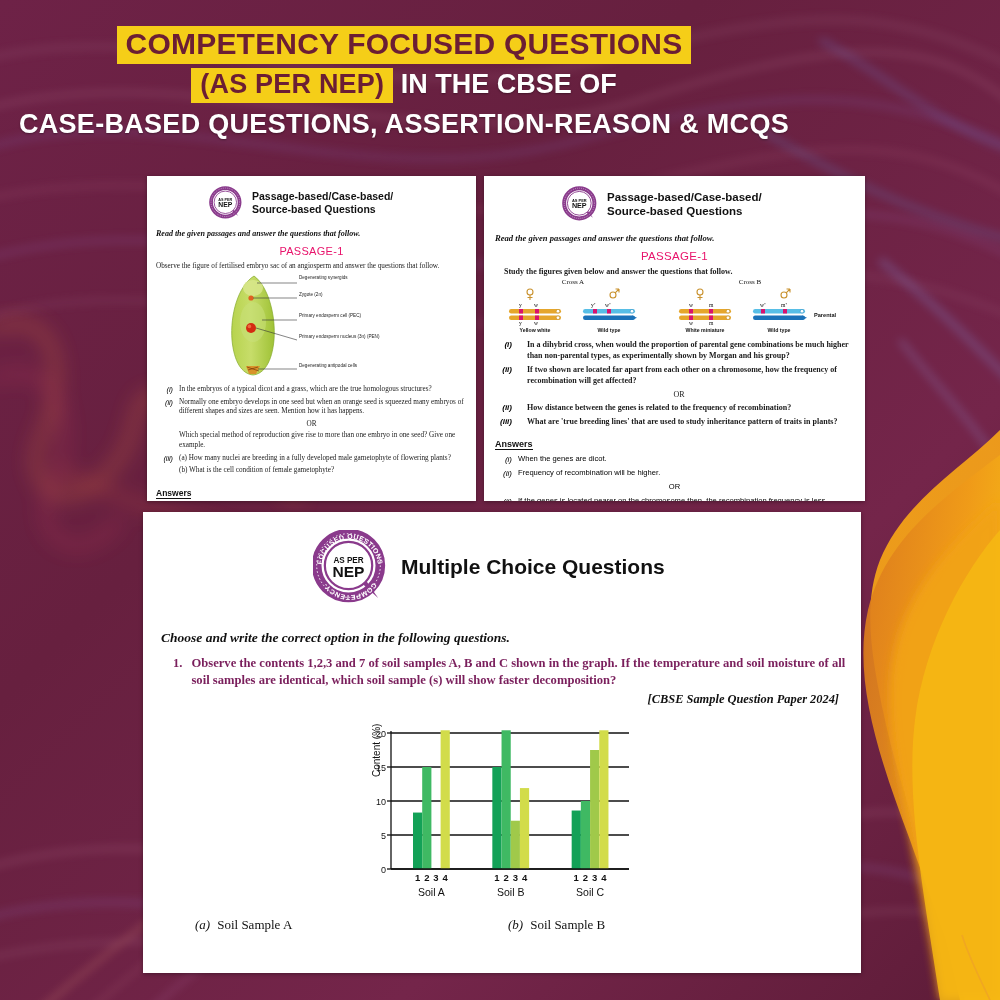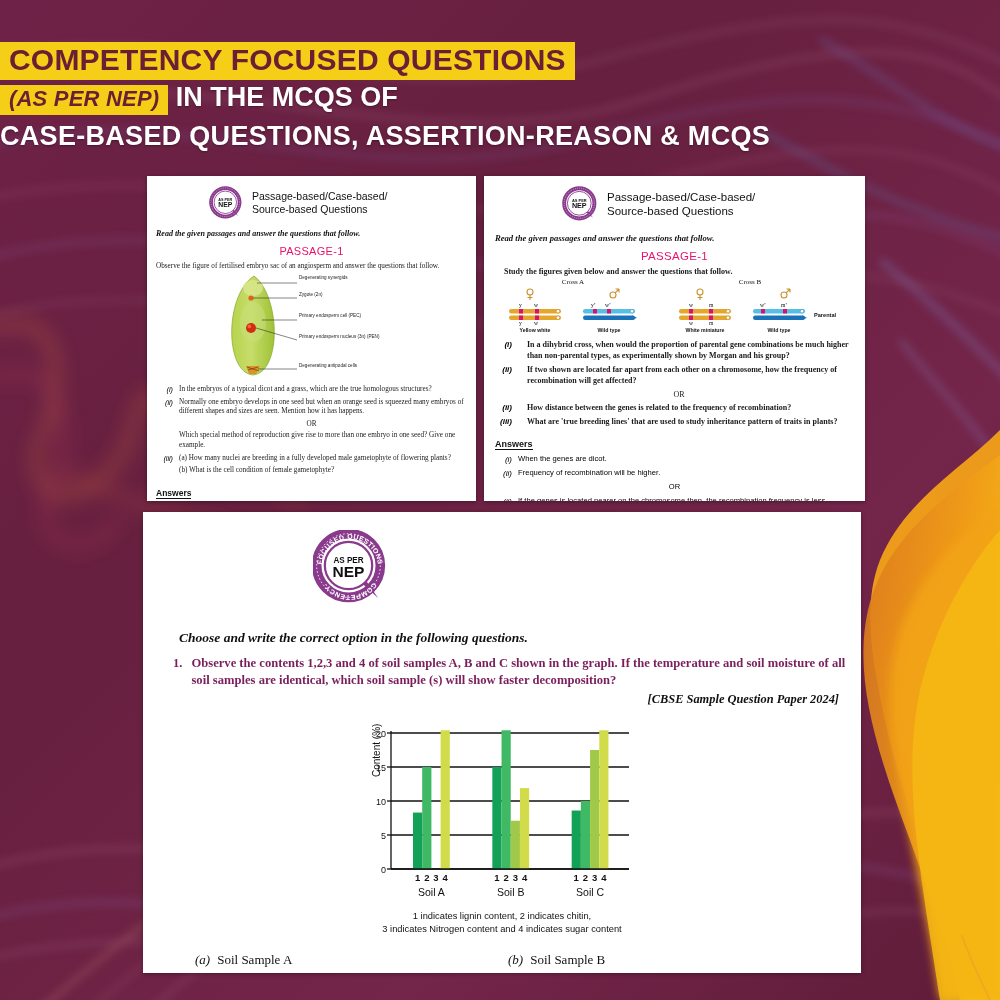--- a/index.html
+++ b/index.html
@@ -6,35 +6,36 @@
   html,body { width:1000px; height:1000px; }
   body {
     font-family: "Liberation Sans", sans-serif;
     position:relative; overflow:hidden;
     background:#6b2343;
   }
   
   #bg { position:absolute; inset:0; z-index:0; }
   
   #header {
-    position:absolute; top:42px; left:0; width:808px; z-index:5;
+    position:absolute; top:26px; left:0; width:808px; z-index:5;
+    text-align:center;
   }
   .t-line { line-height:1.0; white-space:nowrap; }
   .t-line1 { margin-bottom:4px; }
   .hl {
     display:inline-block;
     background:#F5CE18;
     color:#6B1E34;
     font-weight:bold;
     font-family:"Liberation Sans", sans-serif;
     padding:3px 9px 5px 9px;
     letter-spacing:0.2px;
   }
   .title-big { font-size:30px; }
-  .title-mid { font-size:22px;font-style:italic; }
+  .title-mid { font-size:27px; }
   .plain-white {
     color:#ffffff; font-weight:bold; font-size:27px;
     text-shadow:0 1px 2px rgba(0,0,0,.35);
   }
   .title-row3 {
     color:#ffffff; font-weight:bold; font-size:27px; margin-top:6px;
     text-shadow:0 1px 2px rgba(0,0,0,.35);
     letter-spacing:0.3px;
   }
   
@@ -47,21 +48,21 @@
   #card-right { left:484px; top:176px; width:381px; height:325px; }
   #card-bottom{ left:143px; top:512px; width:718px; height:461px; }
 
   
   .badge { position:relative; display:inline-block; }
   .badge svg { display:block; }
 
   
   .card-head { display:flex; align-items:center; gap:9px; padding-top:10px; }
   .card-head-title {
-    font-weight:normal; color:#111; line-height:1.22;
+    font-weight:bold; color:#111; line-height:1.22;
   }
   #card-left .card-head  { padding-left:62px; }
   #card-left .card-head-title { font-size:10.5px; }
   #card-right .card-head { padding-left:78px; }
   #card-right .card-head-title { font-size:11.5px; }
 
   .instr {
     font-family:"Liberation Serif", serif;
     font-style:italic; font-weight:bold; color:#111;
   }
@@ -110,21 +111,21 @@
   
   #card-bottom .mcq-head {
     display:flex; align-items:center; gap:14px; padding:18px 0 0 170px;
   }
   #card-bottom .mcq-title {
     font-size:21px; font-weight:bold; color:#111;
     font-family:"Liberation Sans", sans-serif;
   }
   #card-bottom .choose {
     font-family:"Liberation Serif", serif; font-style:italic; font-weight:bold;
-    font-size:13.5px; color:#111; margin:26px 0 0 36px;
+    font-size:13.5px; color:#111; margin:26px 0 0 18px;
   }
   .qblock {
     display:flex; gap:9px; margin:9px 0 0 30px;
     font-family:"Liberation Serif", serif; font-weight:bold;
     color:#7A1F5C; font-size:12.6px; line-height:1.34;
   }
   .qidx { flex:0 0 auto; }
   .source-ref {
     text-align:right; padding-right:22px; margin-top:3px;
     font-family:"Liberation Serif", serif; font-style:italic;
@@ -221,21 +222,21 @@
   <path d="M940,1000 C925,900 905,800 915,720 C925,640 965,570 1000,530 L1000,1000 Z" fill="#F6B813" opacity=".85"></path>
 
   <path d="M962,935 C968,955 978,975 990,1000" stroke="#F0A524" stroke-width="1.6" fill="none" opacity=".9"></path>
 </svg>
 
 <div id="header">
   <div class="t-line t-line1">
     <span class="hl title-big">COMPETENCY FOCUSED QUESTIONS</span>
   </div>
   <div class="t-line">
-    <span class="hl title-mid">(AS PER NEP)</span><span class="plain-white"> IN THE MCQS OF</span>
+    <span class="hl title-mid">(AS PER NEP)</span><span class="plain-white"> IN THE CBSE OF</span>
   </div>
   <div class="title-row3">CASE-BASED QUESTIONS, ASSERTION-REASON &amp; MCQS</div>
 </div>
 
 <div class="card" id="card-left">
 
   <div class="card-head">
     <span class="badge">
       <svg width="34" height="34" viewBox="0 0 100 100">
         <path d="M66 72 L86 88 L70 66 Z" fill="#8A3A8C"></path>
@@ -497,27 +498,28 @@
         <text font-family="Liberation Sans, sans-serif" font-size="9.3" font-weight="bold" fill="#fff" letter-spacing="0.6">
           <textPath href="#arcTop" startOffset="50%" text-anchor="middle">FOCUSED QUESTIONS</textPath>
         </text>
         <text font-family="Liberation Sans, sans-serif" font-size="9.3" font-weight="bold" fill="#fff" letter-spacing="0.6">
           <textPath href="#arcBot" startOffset="50%" text-anchor="middle">COMPETENCY-</textPath>
         </text>
         <text x="48" y="44" text-anchor="middle" font-family="Liberation Sans, sans-serif" font-size="11" font-weight="bold" fill="#111">AS PER</text>
         <text x="48" y="63" text-anchor="middle" font-family="Liberation Sans, sans-serif" font-size="21" font-weight="bold" fill="#111">NEP</text>
       </svg>
     </span>
+    <div class="mcq-title">Multiple Choice Questions</div>
   </div>
 
   <div class="choose">Choose and write the correct option in the following questions.</div>
 
   <div class="qblock">
     <span class="qidx">1.</span>
-    <span>Observe the contents 1,2,3 and 4 of soil samples A, B and C shown in the graph. If the temperature and soil moisture of all soil samples are identical, which soil sample (s) will show faster decomposition?</span>
+    <span>Observe the contents 1,2,3 and 7 of soil samples A, B and C shown in the graph. If the temperature and soil moisture of all soil samples are identical, which soil sample (s) will show faster decomposition?</span>
   </div>
   <div class="source-ref">[CBSE Sample Question Paper 2024]</div>
 
   <div id="chart-area">
     <div class="axis-title">Content (%)</div>
     <svg id="chart-svg" width="718" height="185" viewBox="0 0 718 185">
         <line x1="248" y1="152" x2="486" y2="152" stroke="#111" stroke-width="1.3"></line>
         <text x="243" y="155.5" text-anchor="end" font-family="Liberation Sans, sans-serif" font-size="9" fill="#111">0</text>
         <line x1="244" y1="152" x2="248" y2="152" stroke="#111" stroke-width="1.3"></line>
         <line x1="248" y1="118" x2="486" y2="118" stroke="#111" stroke-width="1.3"></line>
@@ -556,24 +558,20 @@
         <rect x="447.0666666666666" y="33" width="9.2" height="119" fill="#A0C94A"></rect>
         <text x="451.66666666666663" y="164" text-anchor="middle" font-family="Liberation Sans, sans-serif" font-size="9.5" font-weight="bold" fill="#111">3</text>
         <rect x="456.26666666666665" y="13.280000000000001" width="9.2" height="138.72" fill="#D2DC4A"></rect>
         <text x="460.8666666666667" y="164" text-anchor="middle" font-family="Liberation Sans, sans-serif" font-size="9.5" font-weight="bold" fill="#111">4</text>
         <text x="447.0666666666666" y="179" text-anchor="middle" font-family="Liberation Sans, sans-serif" font-size="10.5" fill="#111">Soil C</text>
         <line x1="248" y1="152" x2="486" y2="152" stroke="#111" stroke-width="1.6"></line>
         <line x1="248" y1="14" x2="248" y2="152" stroke="#111" stroke-width="1.3"></line>
       </svg>
   </div>
 
-  <div class="caption">
-    <div>1 indicates lignin content, 2 indicates chitin,</div>
-    <div>3 indicates Nitrogen content and 4 indicates sugar content</div>
-  </div>
 
   <div class="options">
     <div class="opt">
       <span class="optkey">(a)</span>
       <span>Soil Sample A</span>
     </div>
     <div class="opt">
       <span class="optkey">(b)</span>
       <span>Soil Sample B</span>
     </div>

